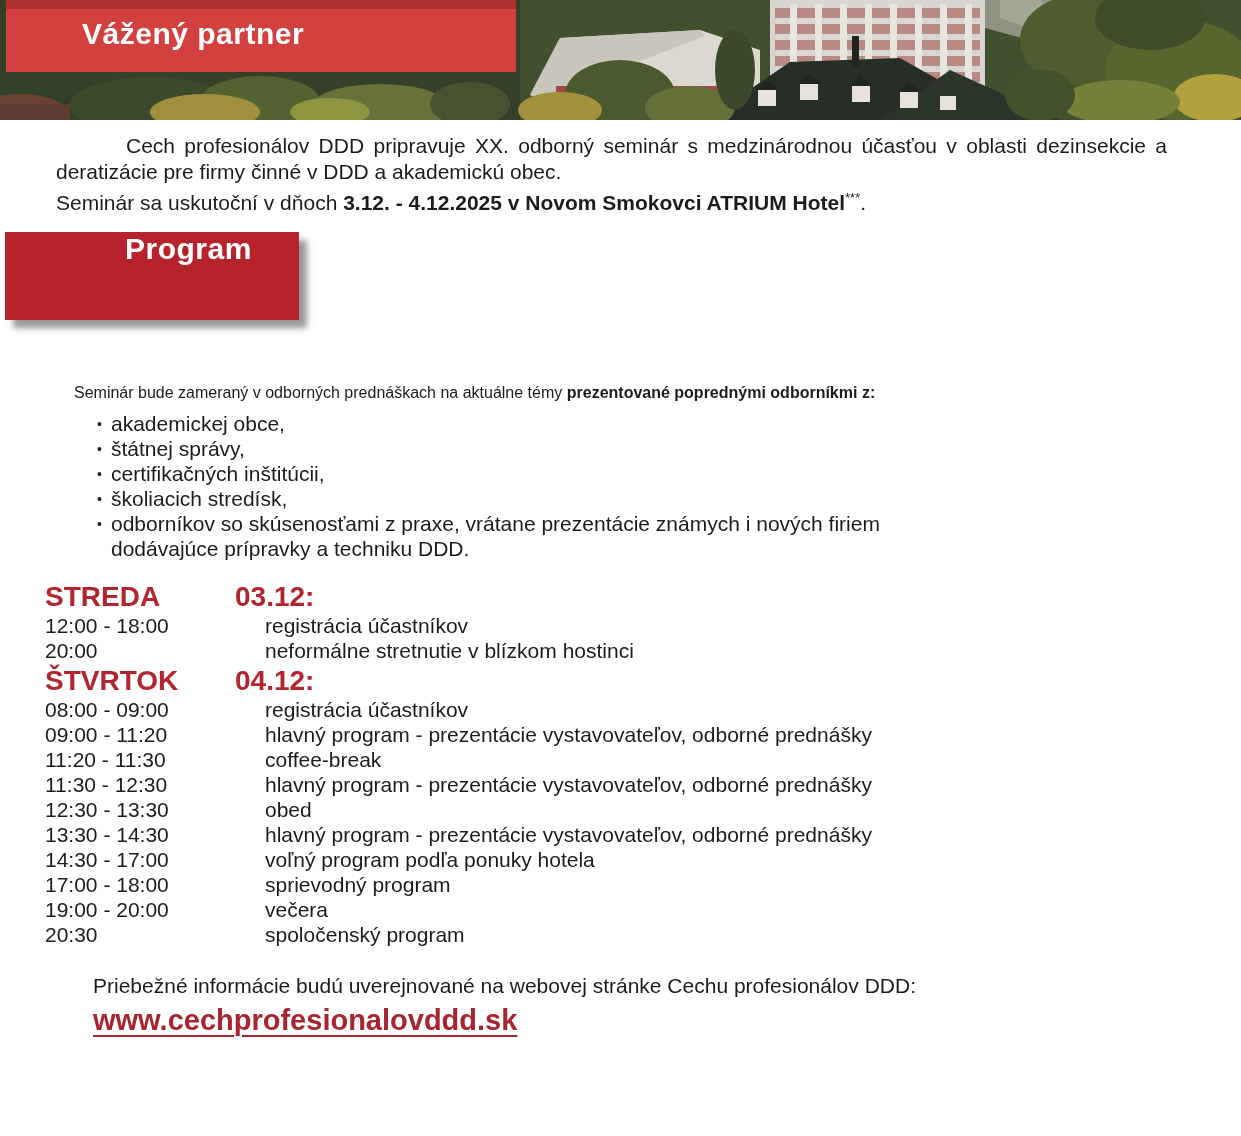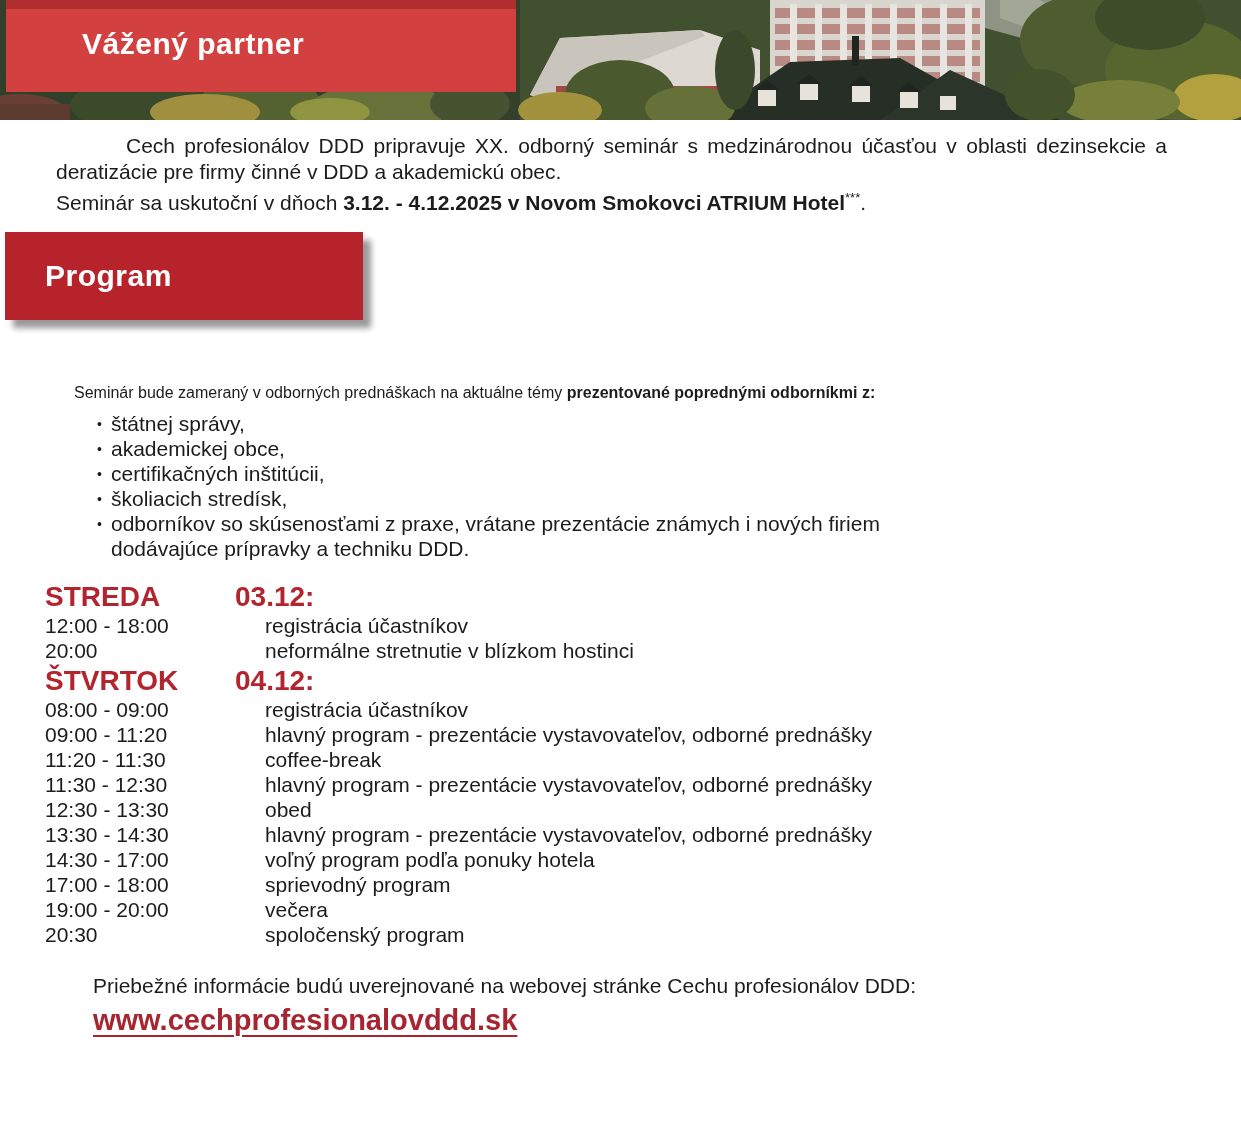--- a/index.html
+++ b/index.html
@@ -6,37 +6,37 @@
   html,body { background:#ffffff; }
   body {
     width:1241px; height:1136px; position:relative; overflow:hidden;
     font-family:"Liberation Sans", sans-serif;
     color:#1c1c1c;
   }
   
   .header { position:relative; width:1241px; height:120px; }
   .header svg { display:block; width:1241px; height:120px; }
   .top-banner {
-    position:absolute; left:6px; top:0; width:510px; height:92px;
+    position:absolute; left:6px; top:0; width:510px; height:72px;
     background:linear-gradient(var(--banner_dark_red,#b0302f) 0 9px, var(--banner_red,#d2413f) 9px);
     display:flex; align-items:center; padding:8px 0 12px 76px;text-align:center;
   }
   .top-banner .banner-text {
     color:#ffffff; font-size:30px; font-weight:bold; letter-spacing:0.5px;
   }
   
   .intro { margin:13px 74px 0 56px; font-size:21px; line-height:26px; }
   .intro .justify { text-align:justify; text-indent:70px; }
   sup { font-size:0.62em; vertical-align:super; }
   
   .program-banner {
-    position:relative; margin:16px 0 0 5px; width:358px; height:88px;
+    position:relative; margin:16px 0 0 5px; width:294px; height:88px;
     background:var(--program_red,#b6232b);
     box-shadow:8px 8px 6px rgba(70,70,70,0.55);
-    display:flex; align-items:center; padding-left:40px;
+    display:flex; align-items:flex-start; padding-left:120px;
   }
   .program-banner .banner-text { color:#ffffff; font-size:30px; font-weight:bold; letter-spacing:0.5px; }
   
   .program-intro { margin:60px 74px 0 74px; font-size:16px; line-height:26px; text-align:justify; }
   .bullets { margin:5px 0 0 97px; list-style:none; max-width:810px; font-size:21px; line-height:25px; }
   .bullets li { padding-left:14px; position:relative; }
   .bullets li::before {
     content:"•"; position:absolute; left:0; top:1px; font-size:14px; color:#1c1c1c;
   }
   
@@ -147,22 +147,22 @@
 
 
 <div class="program-banner">
   <span class="banner-text">Program</span>
 </div>
 
 
 <p class="program-intro"><span>Seminár bude zameraný v odborných prednáškach na aktuálne témy </span><b>prezentované poprednými odborníkmi z:</b></p>
 
 <ul class="bullets">
+  <li>akademickej obce,</li>
   <li>štátnej správy,</li>
-  <li>akademickej obce,</li>
   <li>certifikačných inštitúcii,</li>
   <li>školiacich stredísk,</li>
   <li>odborníkov so skúsenosťami z praxe, vrátane prezentácie známych i nových firiem dodávajúce prípravky a techniku DDD.</li>
 </ul>
 
 
 <div class="schedule">
 
   <div class="day-title day1">
     <span class="day-name">STREDA</span><span>03.12:</span>

